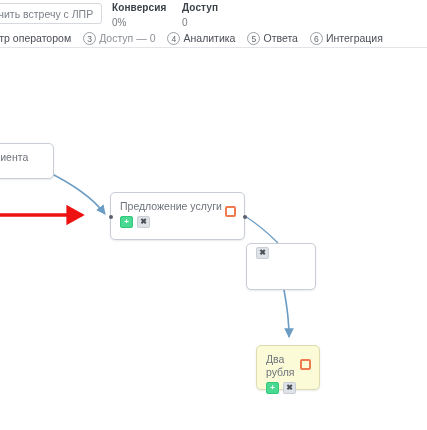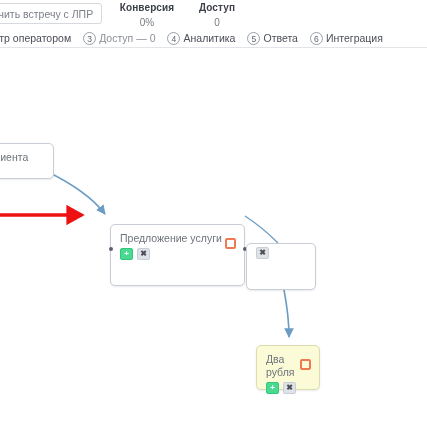--- a/index.html
+++ b/index.html
@@ -47,21 +47,21 @@
     color: #7b7f86;
     font-family: "Liberation Sans", sans-serif;
     font-size: 10.5px;
     padding: 0 6px;
     outline: none;
   }
 
   .stat {
     position: absolute;
     top: 2px;
-    text-align: center;
+    text-align: left;
     width: 70px;
   }
   .stat-conversion { left: 112px; }
   .stat-passes { left: 182px; }
 
   .stat-label {
     font-size: 10px;
     font-weight: bold;
     color: #3c4049;
     line-height: 12px;
@@ -200,21 +200,21 @@
   .dot-in {
     position: absolute;
     width: 4px;
     height: 4px;
     border-radius: 50%;
     background: #5a6070;
   }
 
   
   #node-client  { left: -58px; top: 94px;  width: 112px; height: 36px; }
-  #node-offer   { left: 110px; top: 143px; width: 135px; height: 62px; margin-top: 32px; }
+  #node-offer   { left: 110px; top: 143px; width: 135px; height: 48px; }
   #node-price   { left: 246px; top: 194px; width: 70px;  height: 47px; }
   #node-answer  { left: 256px; top: 296px; width: 64px;  height: 45px; }
 </style>
 </head>
 <body>
 
 <div id="app">
 
   <div class="topbar">
 

